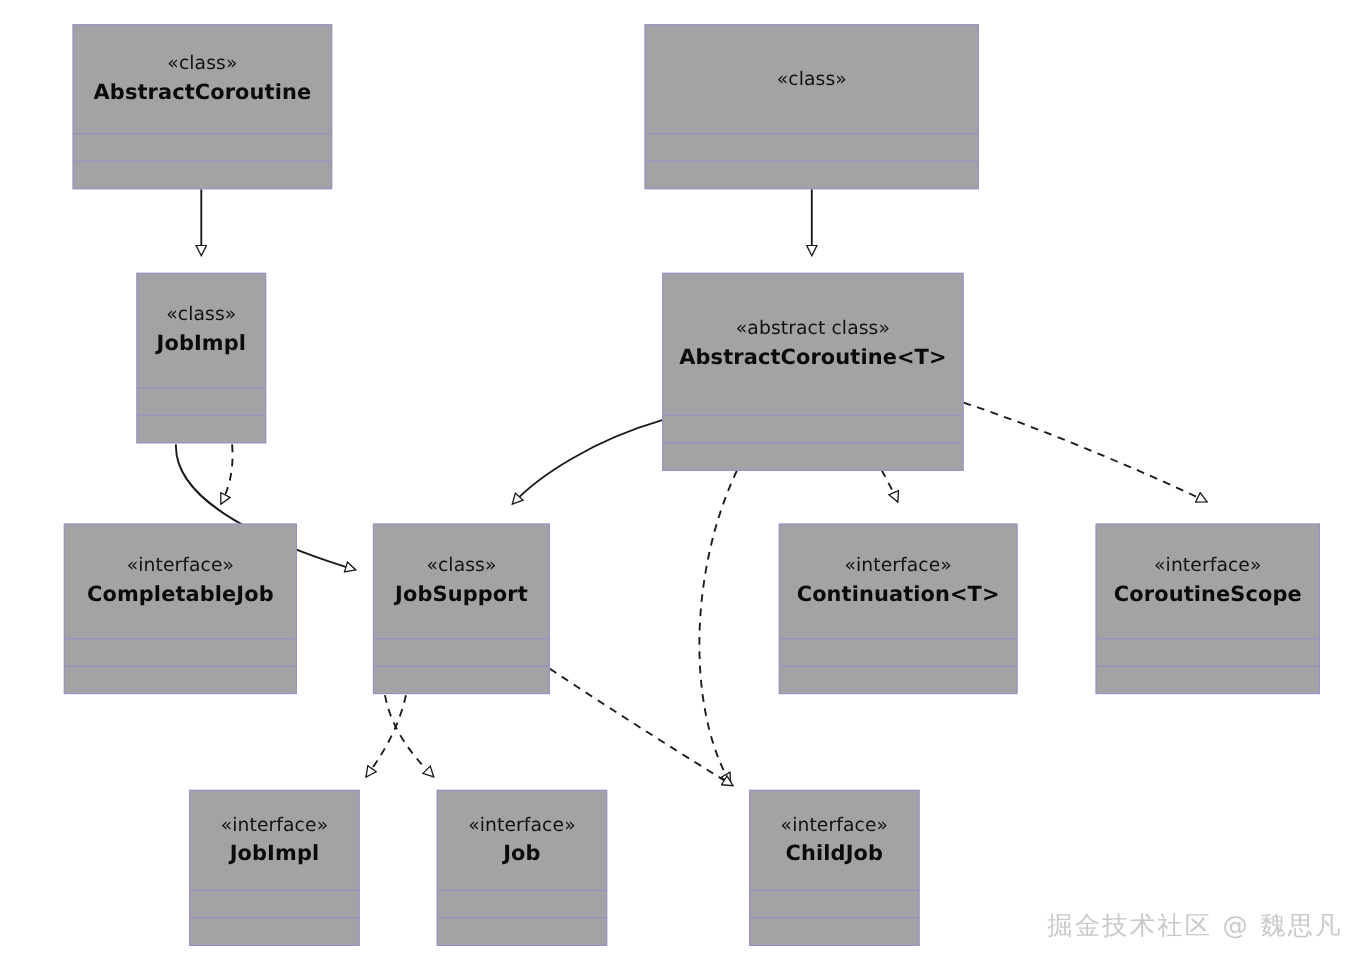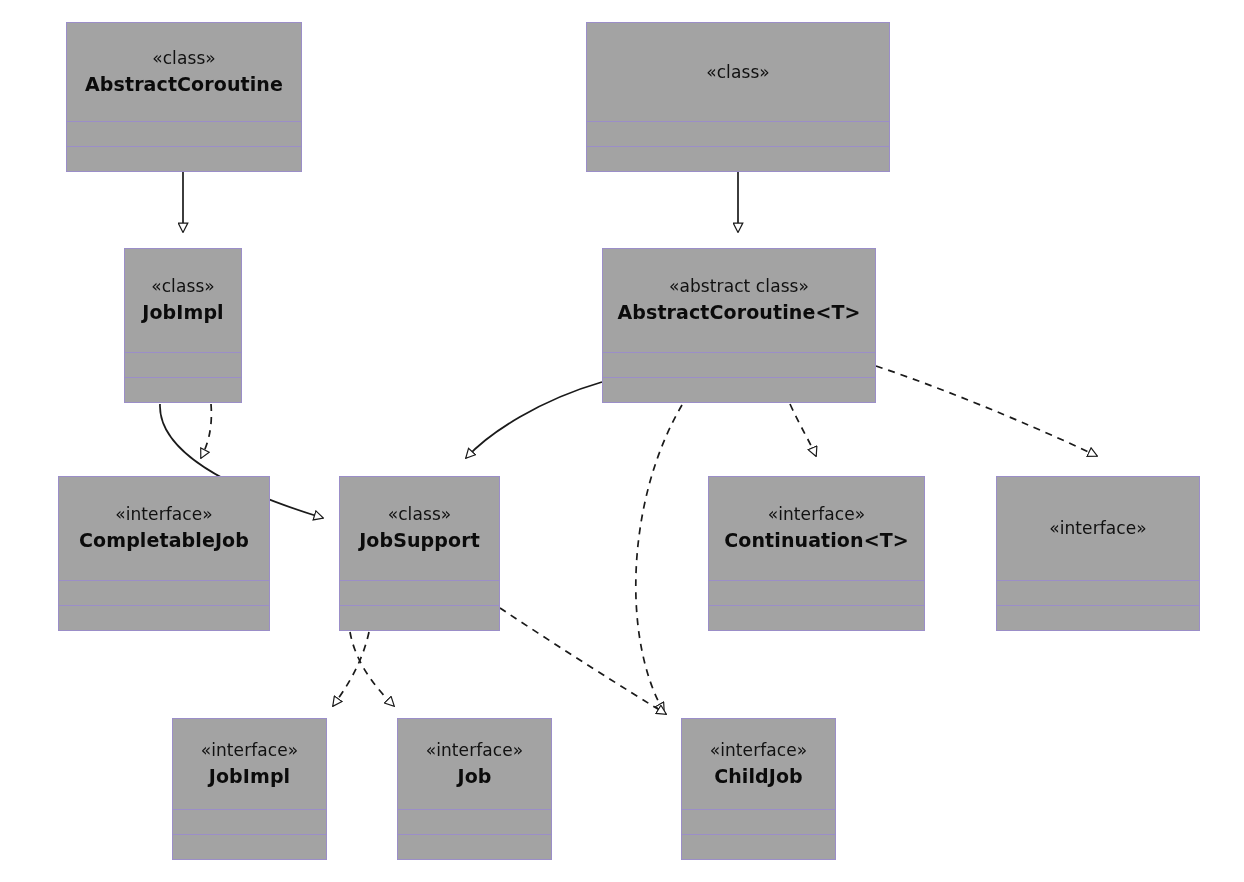--- a/index.html
+++ b/index.html
@@ -115,21 +115,21 @@
         <div class="uml-compartment"></div>
       </div>
       <div class="uml-box" style="left: 124px; top: 248px; width: 118px; height: 155px;">
         <div class="uml-header">
           <div class="uml-stereotype">«class»</div>
           <div class="uml-name">JobImpl</div>
         </div>
         <div class="uml-compartment"></div>
         <div class="uml-compartment"></div>
       </div>
-      <div class="uml-box" style="left: 602px; top: 248px; width: 274px; height: 155px;">
+      <div class="uml-box" style="left: 602px; top: 248px; width: 274px; height: 180px;">
         <div class="uml-header">
           <div class="uml-stereotype">«abstract class»</div>
           <div class="uml-name">AbstractCoroutine&lt;T&gt;</div>
         </div>
         <div class="uml-compartment"></div>
         <div class="uml-compartment"></div>
       </div>
       <div class="uml-box" style="left: 58px; top: 476px; width: 212px; height: 155px;">
         <div class="uml-header">
           <div class="uml-stereotype">«interface»</div>
@@ -150,20 +150,21 @@
         <div class="uml-header">
           <div class="uml-stereotype">«interface»</div>
           <div class="uml-name">Continuation&lt;T&gt;</div>
         </div>
         <div class="uml-compartment"></div>
         <div class="uml-compartment"></div>
       </div>
       <div class="uml-box" style="left: 996px; top: 476px; width: 204px; height: 155px;">
         <div class="uml-header">
           <div class="uml-stereotype">«interface»</div>
+          <div class="uml-name">CoroutineScope</div>
         </div>
         <div class="uml-compartment"></div>
         <div class="uml-compartment"></div>
       </div>
       <div class="uml-box" style="left: 172px; top: 718px; width: 155px; height: 142px;">
         <div class="uml-header">
           <div class="uml-stereotype">«interface»</div>
           <div class="uml-name">JobImpl</div>
         </div>
         <div class="uml-compartment"></div>
@@ -180,14 +181,15 @@
       <div class="uml-box" style="left: 681px; top: 718px; width: 155px; height: 142px;">
         <div class="uml-header">
           <div class="uml-stereotype">«interface»</div>
           <div class="uml-name">ChildJob</div>
         </div>
         <div class="uml-compartment"></div>
         <div class="uml-compartment"></div>
       </div>
     </div>
 
+  <div class="watermark" style="left: 952px; top: 826px; color: rgb(201, 201, 201);">掘金技术社区 @ 魏思凡</div>
 
 </div>
 
 </body></html>

